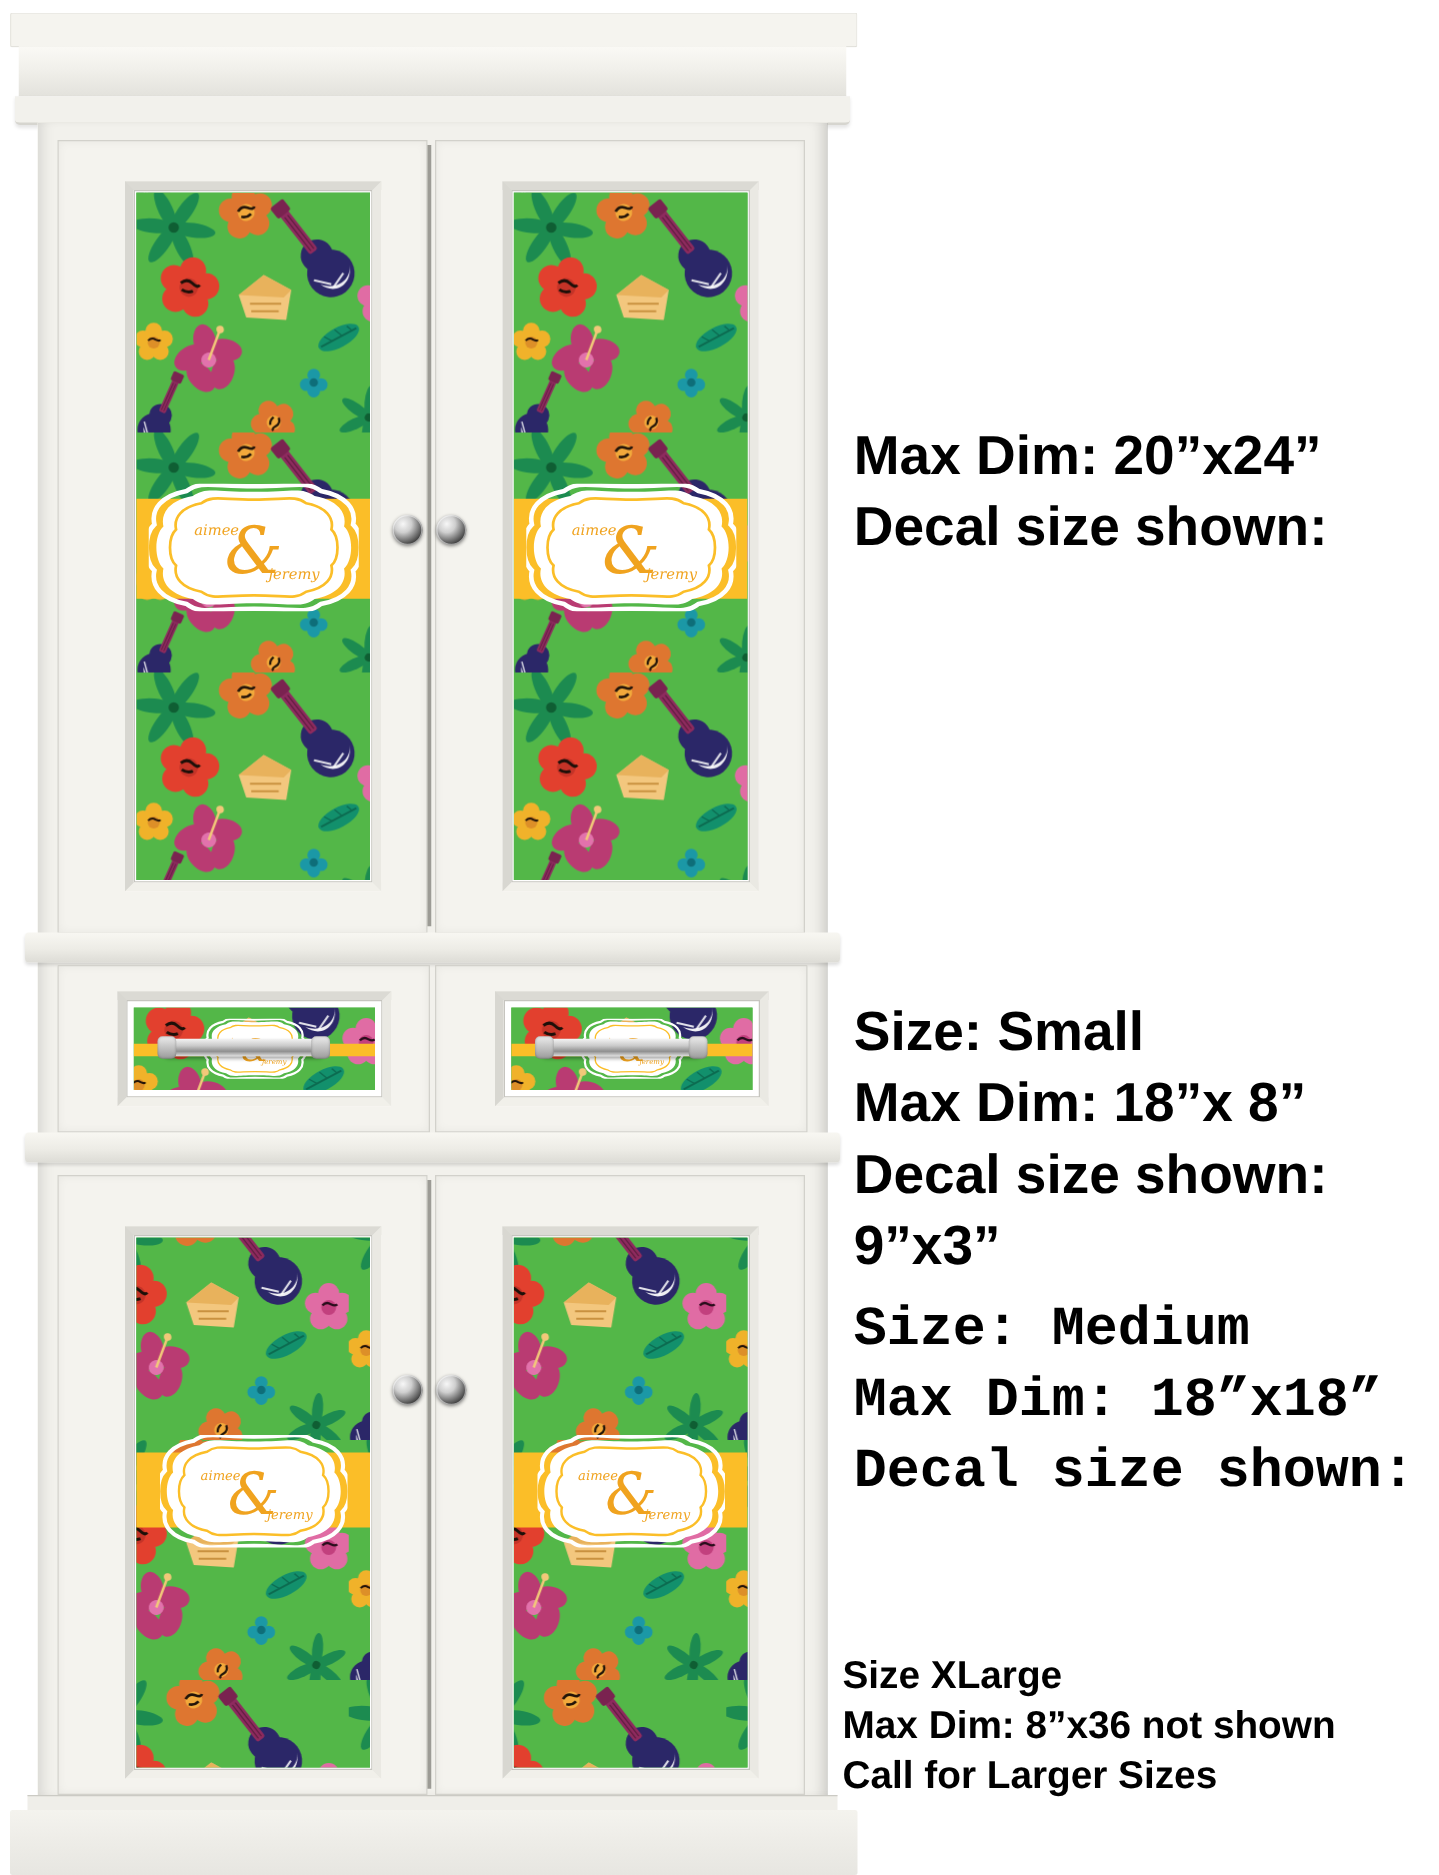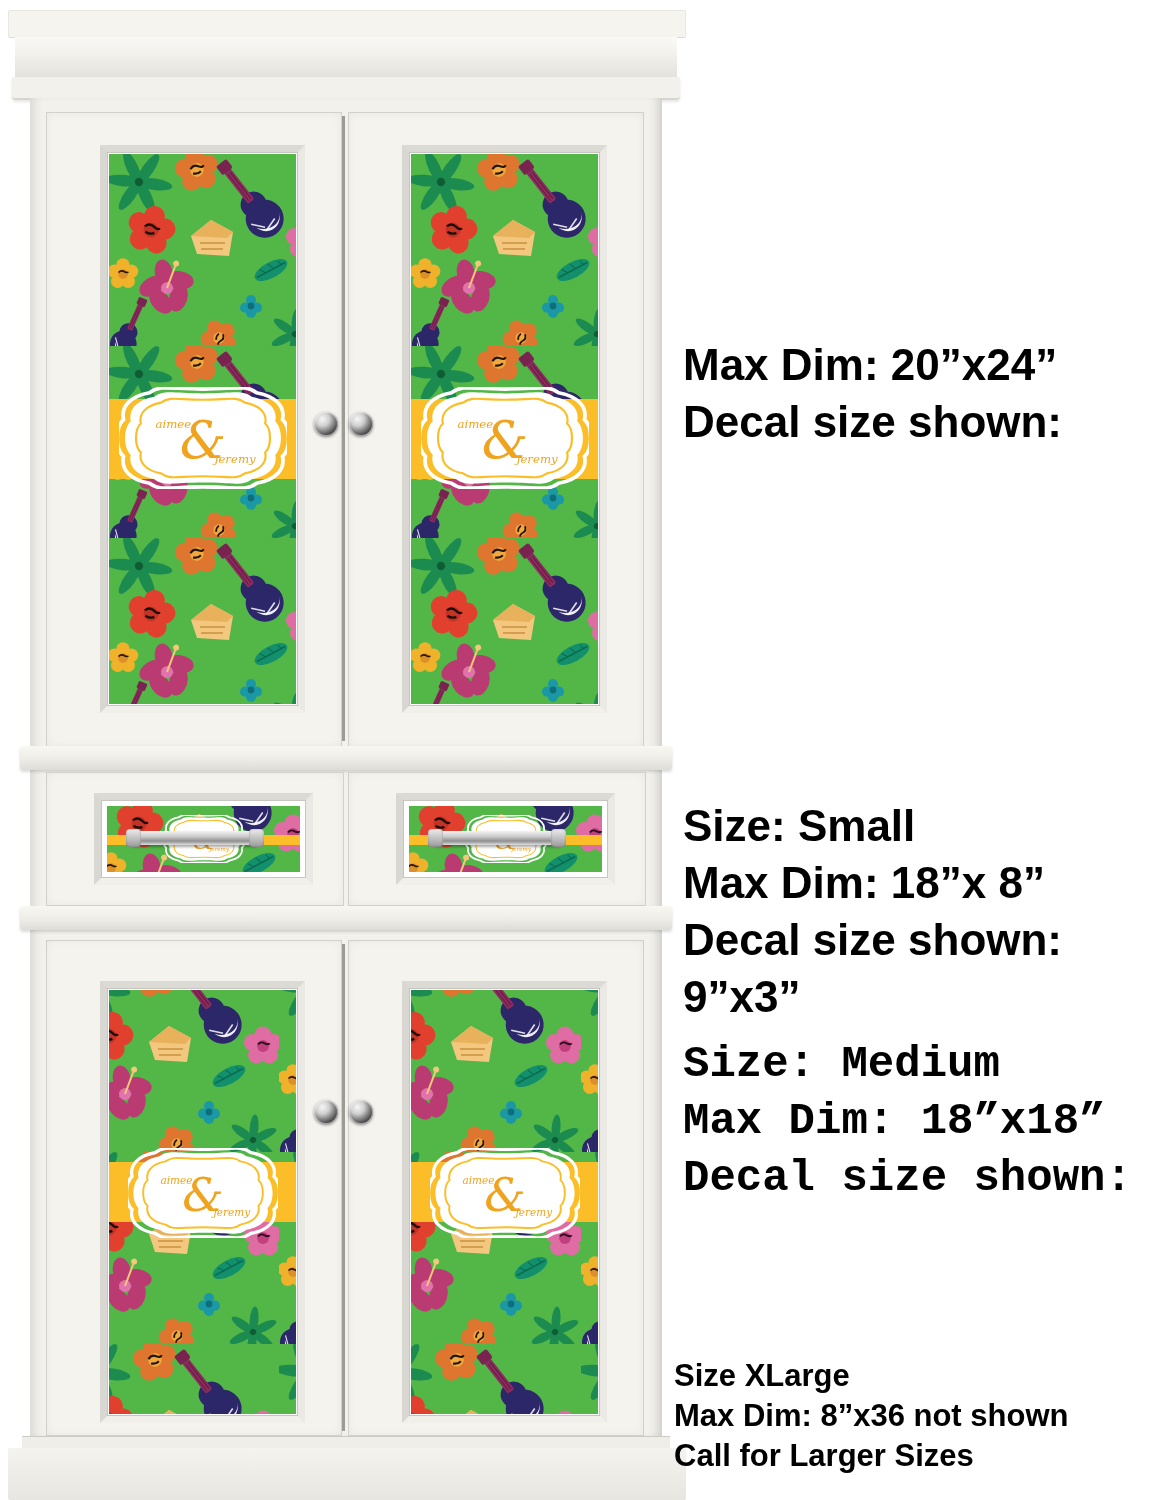--- a/index.html
+++ b/index.html
@@ -60,21 +60,21 @@
   .plaque-medium{top:158px;width:150px;height:90px;}
   .plaque-small{top:9px;width:104px;height:48px;}
 
   
   .ann{position:absolute;color:#000;font-weight:bold;white-space:nowrap;}
   .ann-big{font-size:44px;line-height:57px;}
   .ann-small{font-size:31px;line-height:40px;}
   .ann-large-blk{left:683px;top:336px;}
   .ann-small-blk{left:683px;top:753px;margin-top:44px;}
   .ann-medium-blk{left:683px;top:1036px;font-family:Liberation Mono, monospace;}
-  .ann-xlarge-blk{left:674px;top:1320px;margin-top:36px;}
+  .ann-xlarge-blk{left:674px;top:1320px;}
 </style>
 </head>
 <body>
 
 <svg width="0" height="0" style="position:absolute" aria-hidden="true">
   <defs>
     <g id="g-flowerO">
       <g fill="#DE7630">
           <circle cx="0" cy="-14" r="10.5"></circle>
           <circle cx="13.3" cy="-4.3" r="10.5"></circle>

